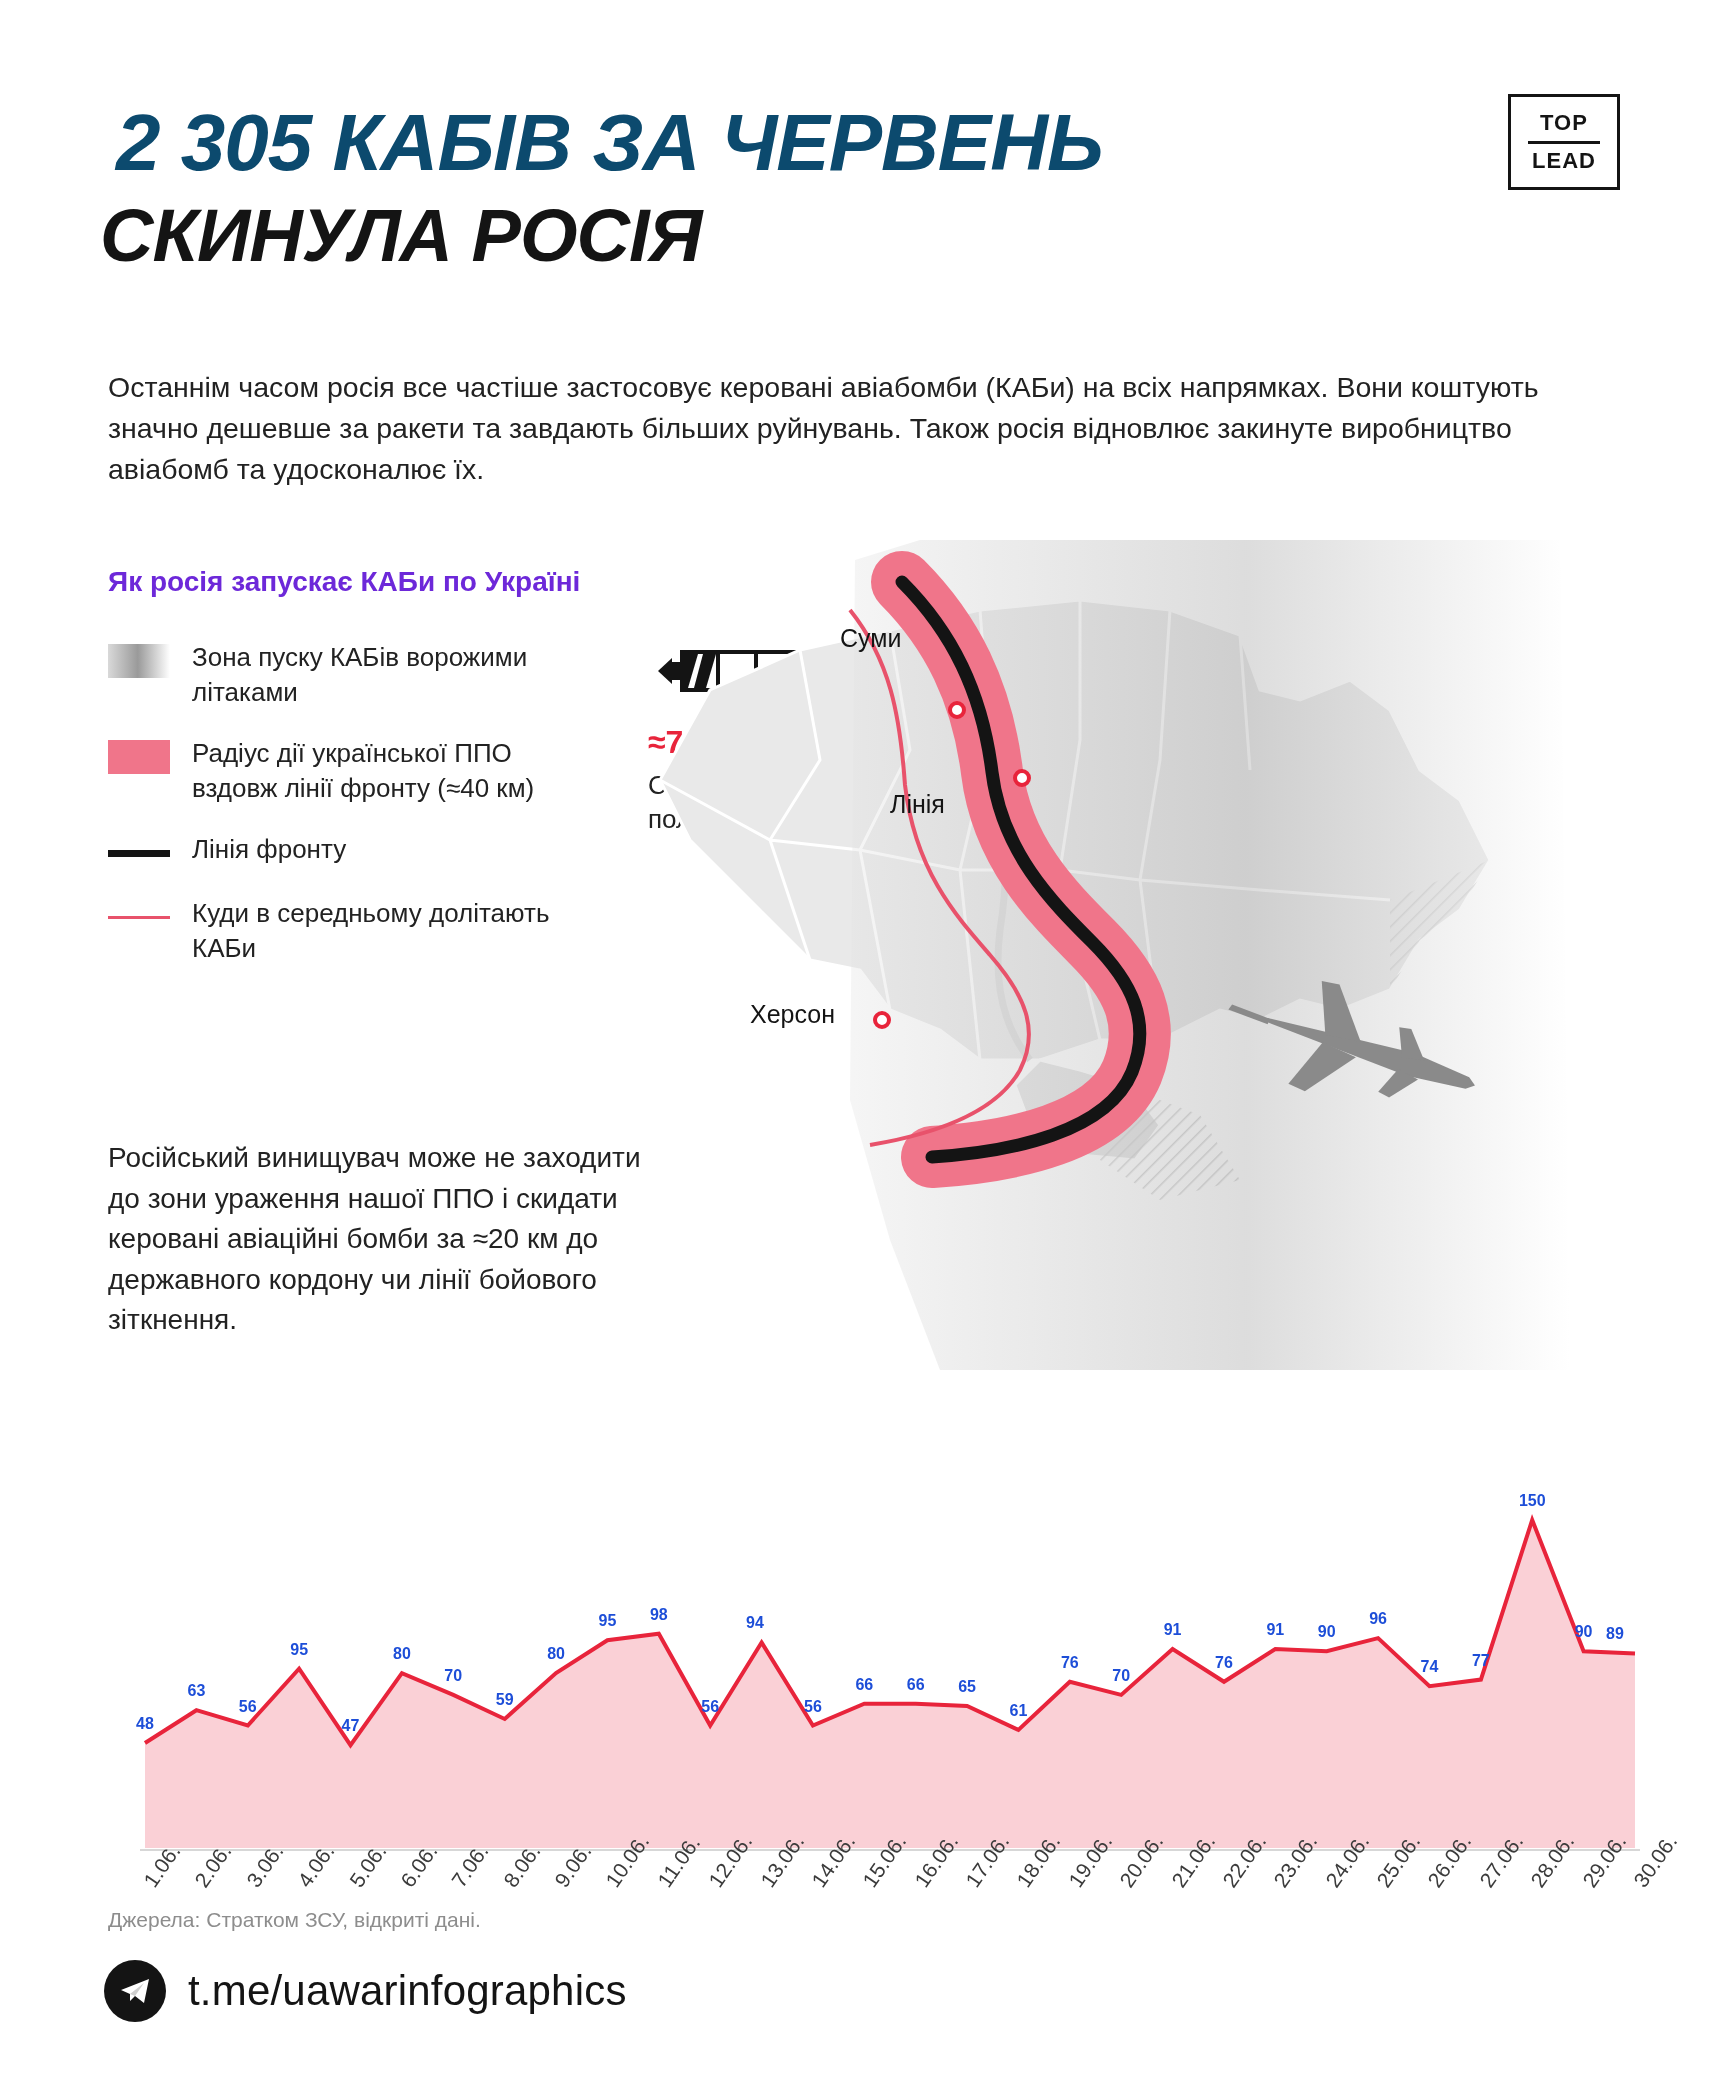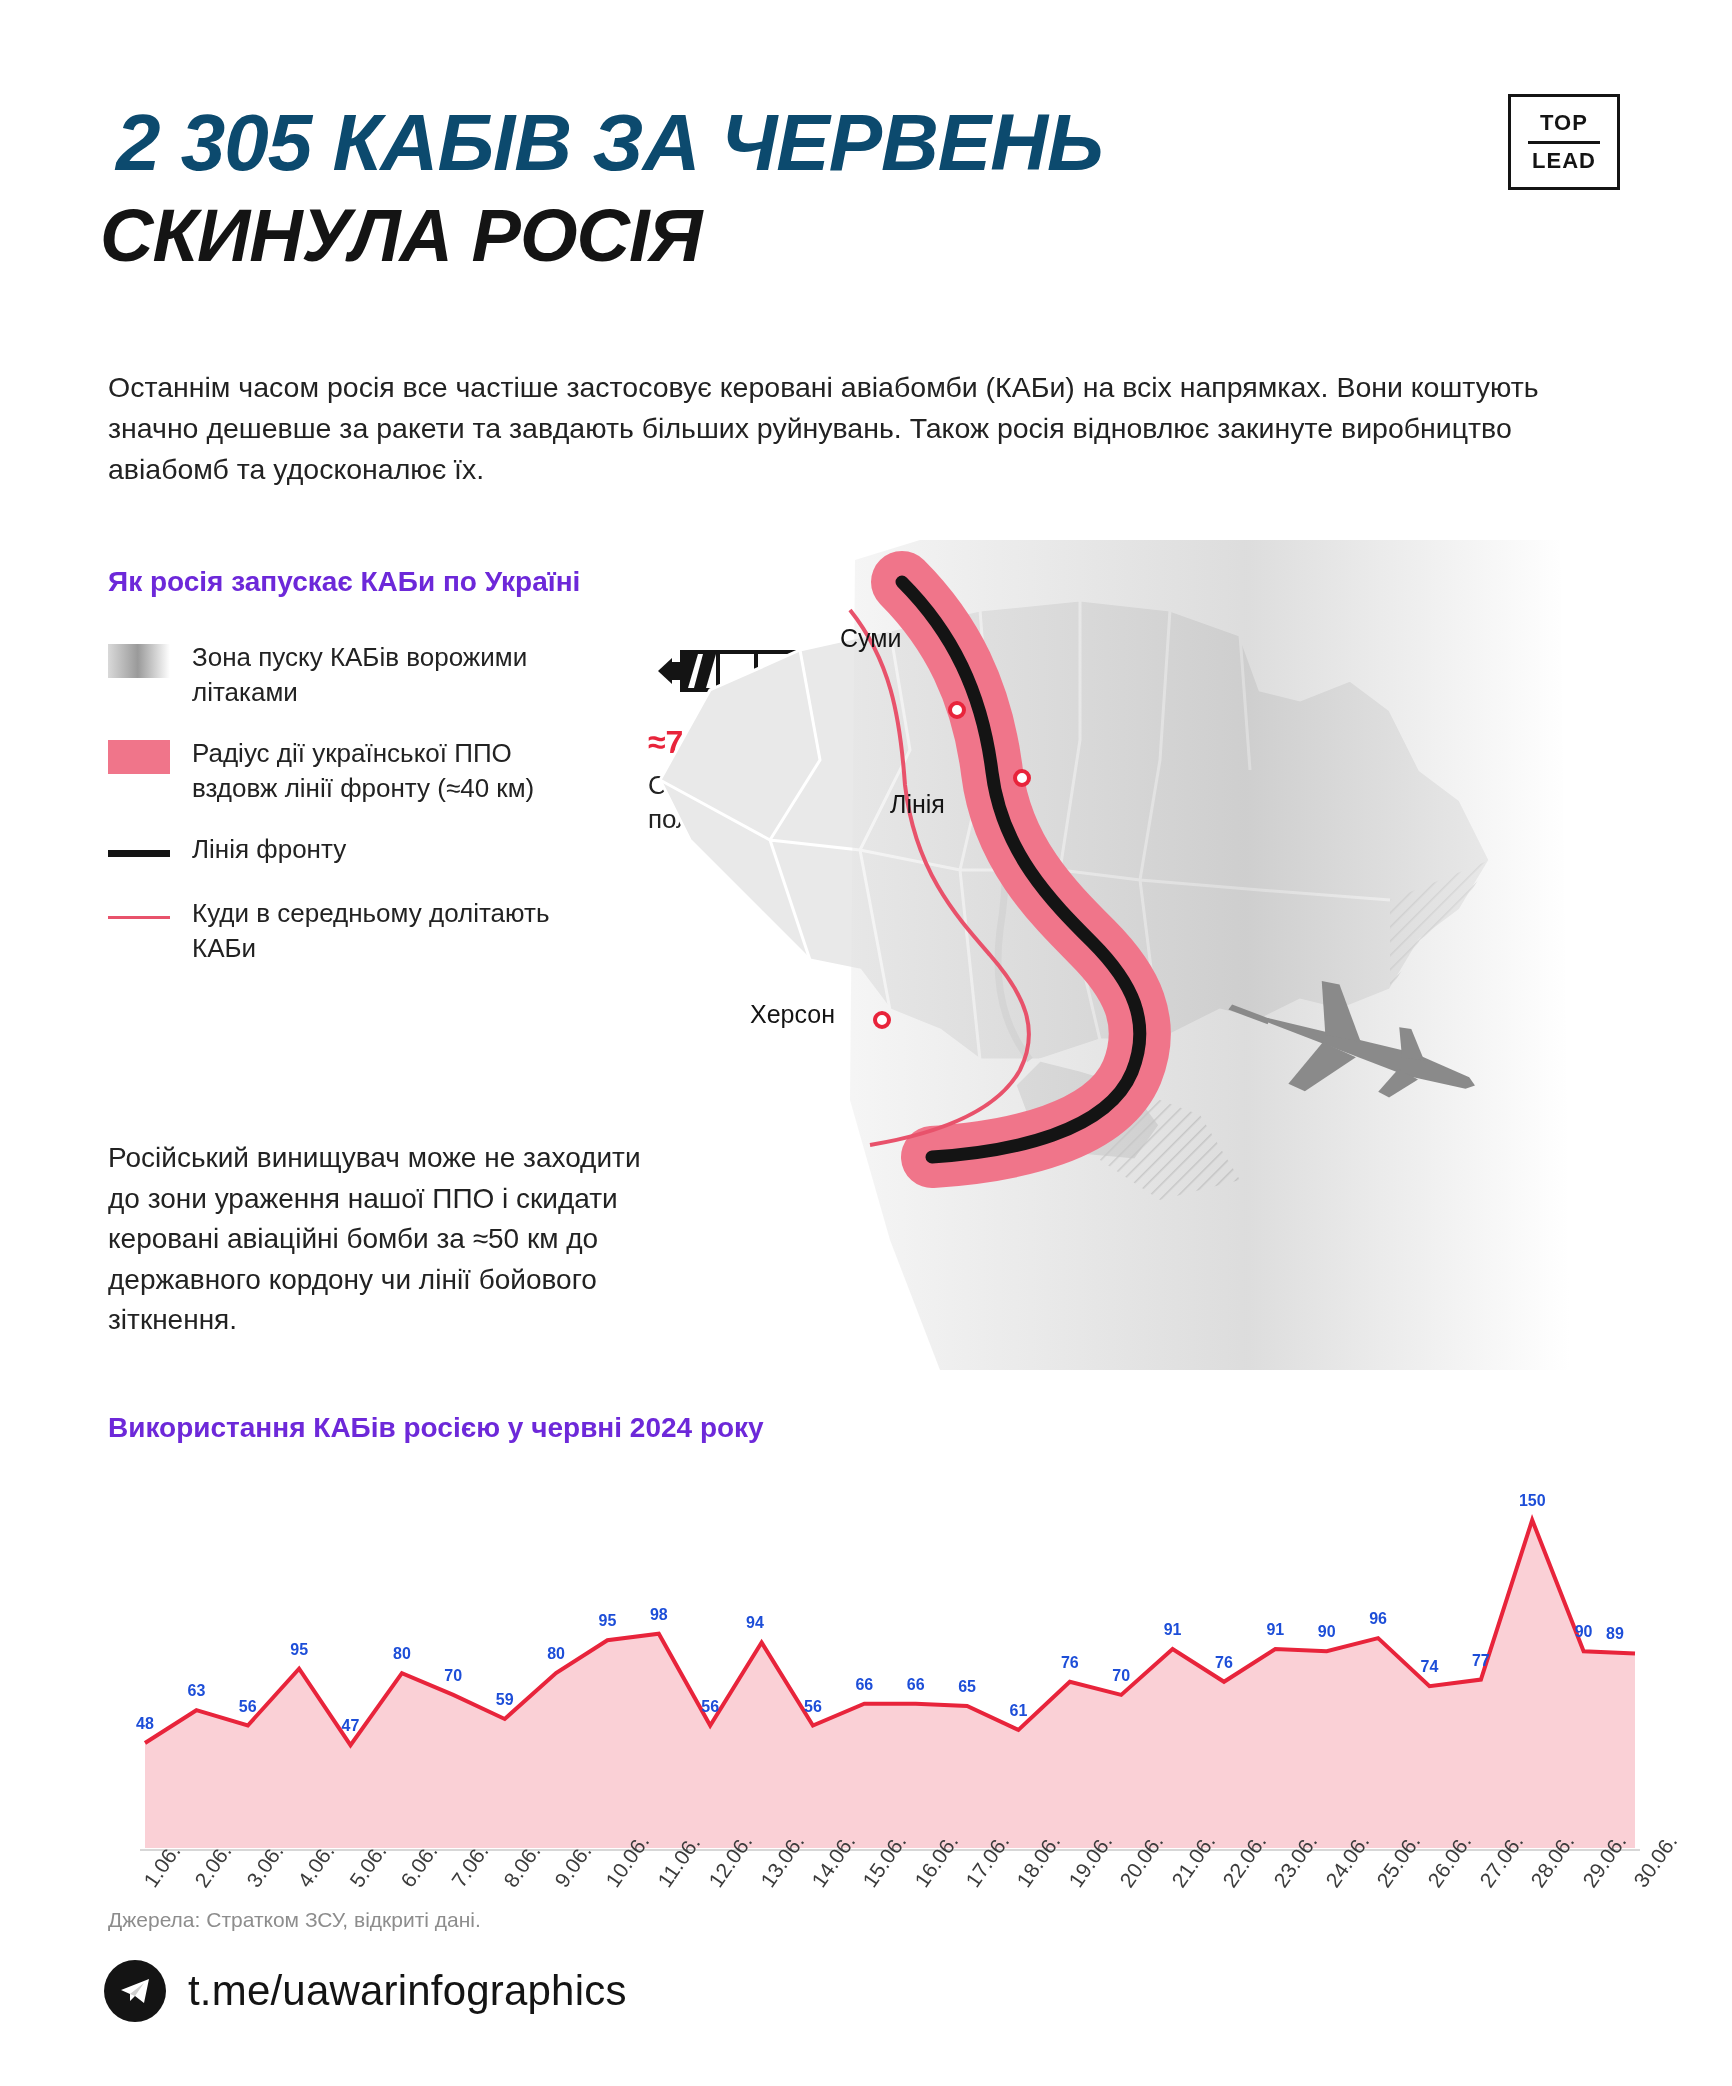--- a/index.html
+++ b/index.html
@@ -302,21 +302,21 @@
         <path d="M55 14 L68 14 L58 48 L46 48 Z" fill="#141414"></path>
         <path d="M70 12 L200 12 Q250 12 256 31 Q250 50 200 50 L70 50 Z" fill="#ffffff" stroke="#141414" stroke-width="4"></path>
         <line x1="108" y1="12" x2="108" y2="50" stroke="#141414" stroke-width="4"></line>
         <line x1="150" y1="12" x2="150" y2="50" stroke="#141414" stroke-width="4"></line>
       </svg>
     </div>
     <div class="range-big">≈70 км</div>
     <div class="range-sub">Середня дальність польоту</div>
   </div>
 
-  <p class="para-left">Російський винищувач може не заходити до зони ураження нашої ППО і скидати керовані авіаційні бомби за ≈50 км до державного кордону чи лінії бойового зіткнення.</p>
+  <p class="para-left">Російський винищувач може не заходити до зони ураження нашої ППО і скидати керовані авіаційні бомби за ≈20 км до державного кордону чи лінії бойового зіткнення.</p>
 
   <div class="map-wrap">
     <svg width="1140" height="830" viewBox="0 0 1140 830">
       <defs>
         <linearGradient id="gradZone" x1="0" y1="0" x2="1" y2="0">
           <stop offset="0%" stop-color="#e3e3e3"></stop>
           <stop offset="55%" stop-color="#9d9d9d"></stop>
           <stop offset="100%" stop-color="#ffffff"></stop>
         </linearGradient>
         <pattern id="hatch" width="10" height="10" patternTransform="rotate(45)" patternUnits="userSpaceOnUse">
@@ -372,21 +372,20 @@
         <path d="M140 48 L128 76 L140 78 L162 52 Z"></path>
         <path d="M2 40 L-38 38 L-40 44 L2 46 Z"></path>
       </g>
     </svg>
 
     <div class="city-label" style="left:280px; top:84px;">Суми</div>
     <div class="city-label" style="left:330px; top:250px;">Лінія</div>
     <div class="city-label" style="left:190px; top:460px;">Херсон</div>
   </div>
 
-  <div class="sec-title" id="chart-section-title">Використання КАБів росією у червні 2024 року</div>
 
   <div class="chart-area">
     <svg class="chart-svg" id="chart-svg" width="1560" height="420" viewBox="0 0 1560 420">
       <path id="chart-fill" fill="#F6A9B5" opacity="0.55" d="M45.0 398 45.0 293.0 L96.4 260.2 L147.8 275.5 L199.1 218.7 L250.5 295.2 L301.9 223.1 L353.3 244.9 L404.7 269.0 L456.0 223.1 L507.4 190.3 L558.8 183.7 L610.2 275.5 L661.6 192.5 L712.9 275.5 L764.3 253.7 L815.7 253.7 L867.1 255.9 L918.4 279.9 L969.8 231.8 L1021.2 244.9 L1072.6 199.0 L1124.0 231.8 L1175.3 199.0 L1226.7 201.2 L1278.1 188.1 L1329.5 236.2 L1380.9 229.6 L1432.2 70.0 L1483.6 201.2 L1535.0 203.4 L1535.0 398 Z"></path>
       <path id="chart-line" fill="none" stroke="#E8243B" stroke-width="4" d="M45.0 293.0 L96.4 260.2 L147.8 275.5 L199.1 218.7 L250.5 295.2 L301.9 223.1 L353.3 244.9 L404.7 269.0 L456.0 223.1 L507.4 190.3 L558.8 183.7 L610.2 275.5 L661.6 192.5 L712.9 275.5 L764.3 253.7 L815.7 253.7 L867.1 255.9 L918.4 279.9 L969.8 231.8 L1021.2 244.9 L1072.6 199.0 L1124.0 231.8 L1175.3 199.0 L1226.7 201.2 L1278.1 188.1 L1329.5 236.2 L1380.9 229.6 L1432.2 70.0 L1483.6 201.2 L1535.0 203.4"></path>
       <line id="chart-baseline" x1="40" y1="400" x2="1540" y2="400" stroke="#d7d7d7" stroke-width="2"></line>
     </svg>
     <div id="value-labels">
         <div class="val-label" style="left: 45px; top: 283.04px;">48</div>
         <div class="val-label" style="left: 96.3793px; top: 250.24px;">63</div>

